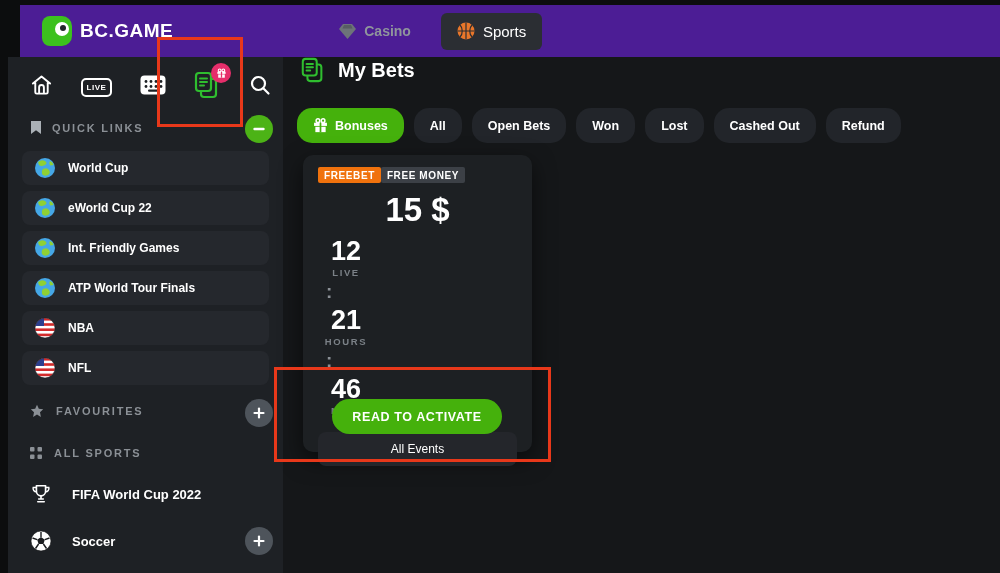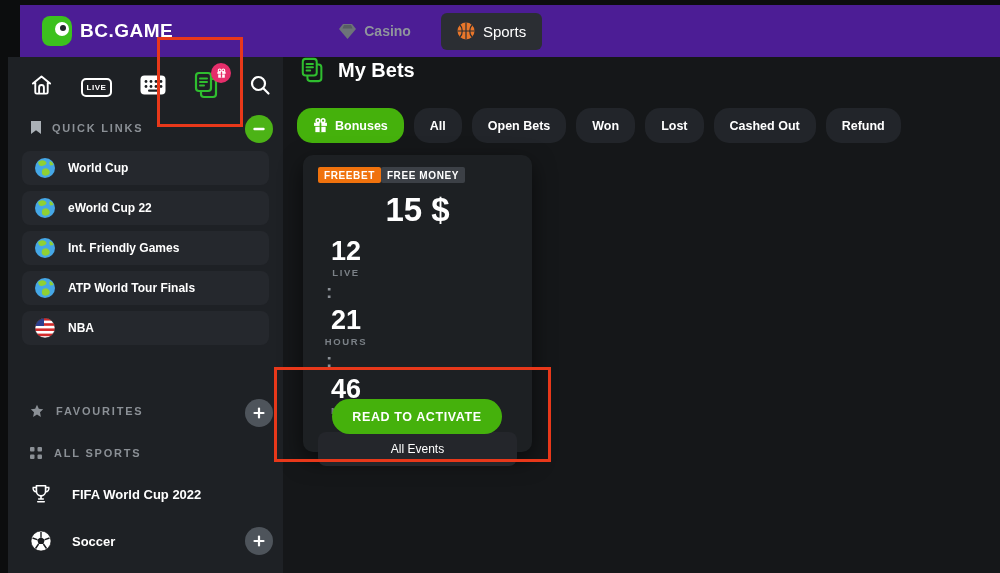--- a/index.html
+++ b/index.html
@@ -213,20 +213,41 @@
                 <rect x="0" y="6.2" width="22" height="2.6" fill="#d22b2b"></rect>
                 <rect x="0" y="11.4" width="22" height="2.6" fill="#d22b2b"></rect>
                 <rect x="0" y="16.6" width="22" height="2.6" fill="#d22b2b"></rect>
                 <rect x="0" y="0" width="10" height="9" fill="#2b3f8e"></rect>
               </g>
               <circle cx="11" cy="11" r="10" fill="none" stroke="#15171a" stroke-width="0.5"></circle>
             </svg>
           </span>
         <span class="lbl">NBA</span>
       </div>
+      <div class="ql-item">
+        <span>
+            <svg width="22" height="22" viewBox="0 0 22 22">
+              <defs>
+                <clipPath id="c2">
+                  <circle cx="11" cy="11" r="10"></circle>
+                </clipPath>
+              </defs>
+              <g clip-path="url(#c2)">
+                <rect x="0" y="1" width="22" height="20" fill="#fff"></rect>
+                <rect x="0" y="1" width="22" height="2.6" fill="#d22b2b"></rect>
+                <rect x="0" y="6.2" width="22" height="2.6" fill="#d22b2b"></rect>
+                <rect x="0" y="11.4" width="22" height="2.6" fill="#d22b2b"></rect>
+                <rect x="0" y="16.6" width="22" height="2.6" fill="#d22b2b"></rect>
+                <rect x="0" y="0" width="10" height="9" fill="#2b3f8e"></rect>
+              </g>
+              <circle cx="11" cy="11" r="10" fill="none" stroke="#15171a" stroke-width="0.5"></circle>
+            </svg>
+          </span>
+        <span class="lbl">NFL</span>
+      </div>
     </div>
 
     <div class="section-row" style="top:347px;">
       <span>
         <svg width="14" height="14" viewBox="0 0 14 14">
             <path d="M7 0.8 L8.8 4.8 L13.2 5.3 L10 8.2 L10.9 13 L7 10.6 L3.1 13 L4 8.2 L0.8 5.3 L5.2 4.8 z" fill="#8b9096"></path>
           </svg>
       </span>
       <span>FAVOURITES</span>
     </div>

